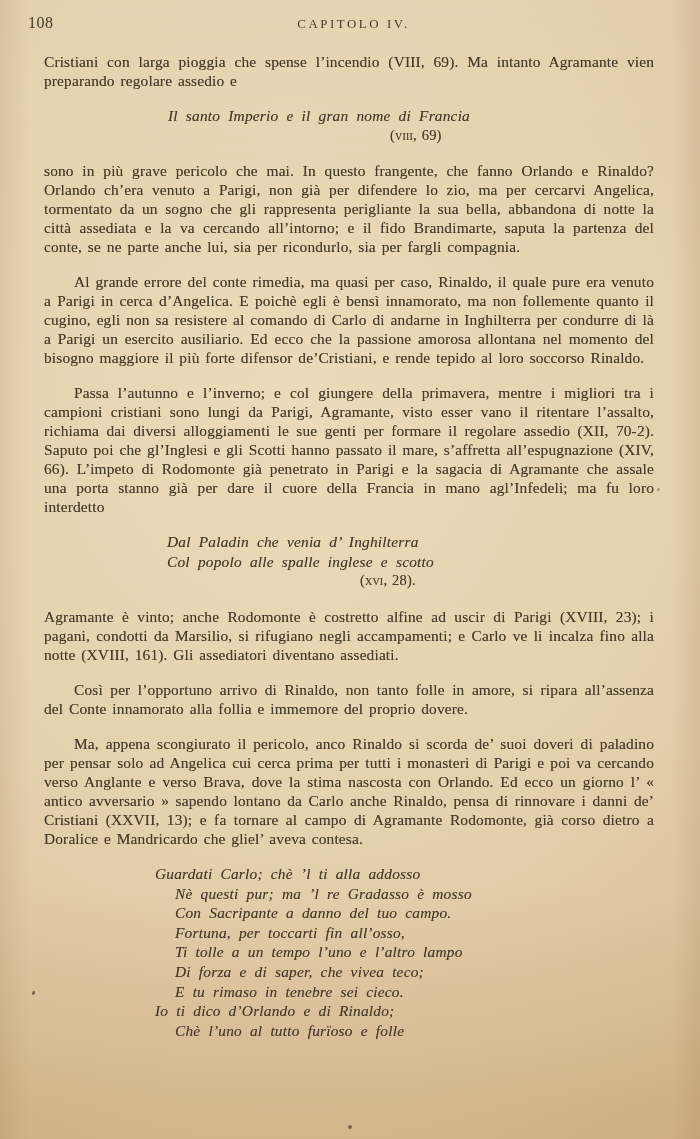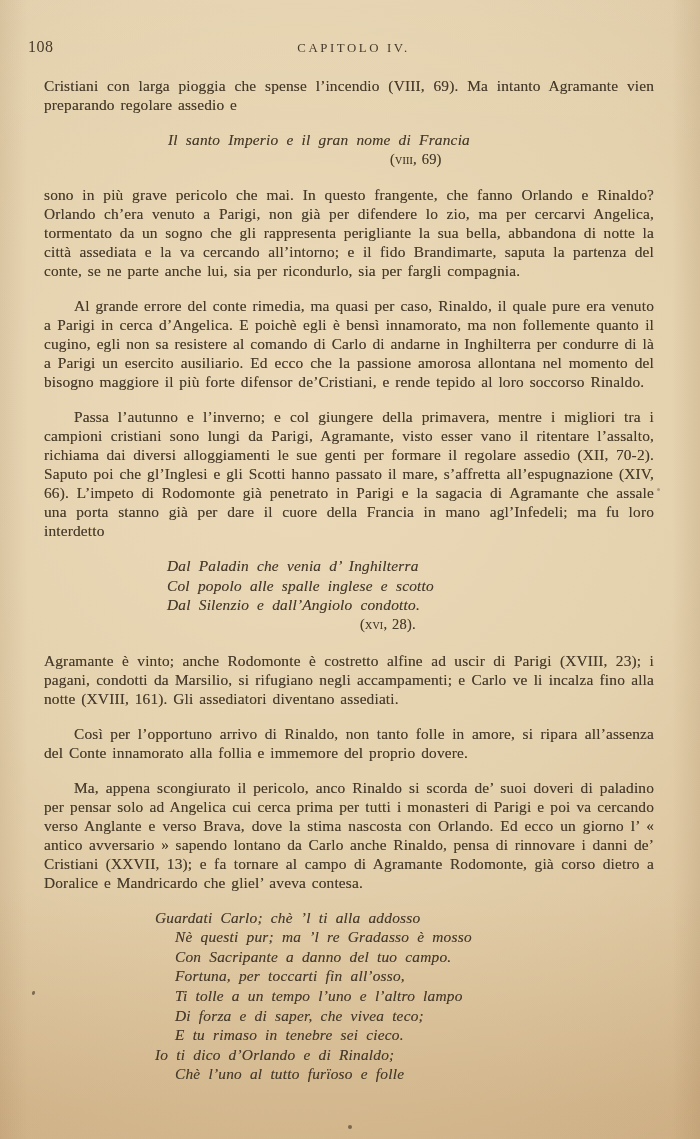--- a/index.html
+++ b/index.html
@@ -7,21 +7,21 @@
     position:relative;
     width:700px;height:1139px;
     overflow:hidden;
     background:
       linear-gradient(90deg, rgba(120,80,40,0.10), rgba(120,80,40,0) 4%, rgba(120,80,40,0) 96%, rgba(120,80,40,0.12)),
       linear-gradient(180deg, rgba(255,252,245,0.06), rgba(0,0,0,0) 15%, rgba(0,0,0,0) 78%, rgba(160,95,30,0.12) 97%),
       radial-gradient(130% 85% at 42% 36%, #ecdaba 0%, #e4d1ad 45%, #dbc49e 72%, #cfb289 100%);
     font-family:"Liberation Serif","DejaVu Serif",serif;
     color:#463a2a;
   }
-  .inner{padding:38px 30px 0 28px;}
+  .inner{padding:14px 30px 0 28px;}
   .pghead{position:relative;height:22px;margin-bottom:10px;}
   .pagenum{position:absolute;left:0;top:0;font-size:16px;letter-spacing:0.5px;}
   .chapter{position:absolute;left:50%;top:3px;transform:translateX(-46%);
     font-size:12.8px;letter-spacing:2.6px;white-space:nowrap;}
   p.body{
     font-size:15.4px;line-height:19px;text-align:justify;
     word-spacing:1.8px;letter-spacing:0.15px;margin:16px;
     text-shadow:0 0 0.5px rgba(70,58,42,0.55);
   }
   p.ind{text-indent:30px;}
@@ -61,21 +61,20 @@
       <div class="cite">(viii, 69)</div>
     </div>
 
     <p class="body">sono in più grave pericolo che mai. In questo frangente, che fanno Orlando e Rinaldo? Orlando ch’era venuto a Parigi, non già per difendere lo zio, ma per cercarvi Angelica, tormentato da un sogno che gli rappresenta perigliante la sua bella, abbandona di notte la città assediata e la va cercando all’intorno; e il fido Brandimarte, saputa la partenza del conte, se ne parte anche lui, sia per ricondurlo, sia per fargli compagnia.</p>
     <p class="body ind">Al grande errore del conte rimedia, ma quasi per caso, Rinaldo, il quale pure era venuto a Parigi in cerca d’Angelica. E poichè egli è bensì innamorato, ma non follemente quanto il cugino, egli non sa resistere al comando di Carlo di andarne in Inghilterra per condurre di là a Parigi un esercito ausiliario. Ed ecco che la passione amorosa allontana nel momento del bisogno maggiore il più forte difensor de’Cristiani, e rende tepido al loro soccorso Rinaldo.</p>
     <p class="body ind">Passa l’autunno e l’inverno; e col giungere della primavera, mentre i migliori tra i campioni cristiani sono lungi da Parigi, Agramante, visto esser vano il ritentare l’assalto, richiama dai diversi alloggiamenti le sue genti per formare il regolare assedio (XII, 70-2). Saputo poi che gl’Inglesi e gli Scotti hanno passato il mare, s’affretta all’espugnazione (XIV, 66). L’impeto di Rodomonte già penetrato in Parigi e la sagacia di Agramante che assale una porta stanno già per dare il cuore della Francia in mano agl’Infedeli; ma fu loro interdetto</p>
 
     <div class="verse v-mid">
       <div>Dal Paladin che venia d’ Inghilterra</div>
       <div>Col popolo alle spalle inglese e scotto</div>
-      <div>Dal Silenzio e dall’Angiolo condotto.</div>
       <div class="cite">(xvi, 28).</div>
     </div>
 
     <p class="body">Agramante è vinto; anche Rodomonte è costretto alfine ad uscir di Parigi (XVIII, 23); i pagani, condotti da Marsilio, si rifugiano negli accampamenti; e Carlo ve li incalza fino alla notte (XVIII, 161). Gli assediatori diventano assediati.</p>
     <p class="body ind">Così per l’opportuno arrivo di Rinaldo, non tanto folle in amore, si ripara all’assenza del Conte innamorato alla follia e immemore del proprio dovere.</p>
     <p class="body ind">Ma, appena scongiurato il pericolo, anco Rinaldo si scorda de’ suoi doveri di paladino per pensar solo ad Angelica cui cerca prima per tutti i monasteri di Parigi e poi va cercando verso Anglante e verso Brava, dove la stima nascosta con Orlando. Ed ecco un giorno l’ « antico avversario » sapendo lontano da Carlo anche Rinaldo, pensa di rinnovare i danni de’ Cristiani (XXVII, 13); e fa tornare al campo di Agramante Rodomonte, già corso dietro a Doralice e Mandricardo che gliel’ aveva contesa.</p>
 
     <div class="verse v-end">
       <div>Guardati Carlo; chè ’l ti alla addosso</div>
       <div class="in">Nè questi pur; ma ’l re Gradasso è mosso</div>

